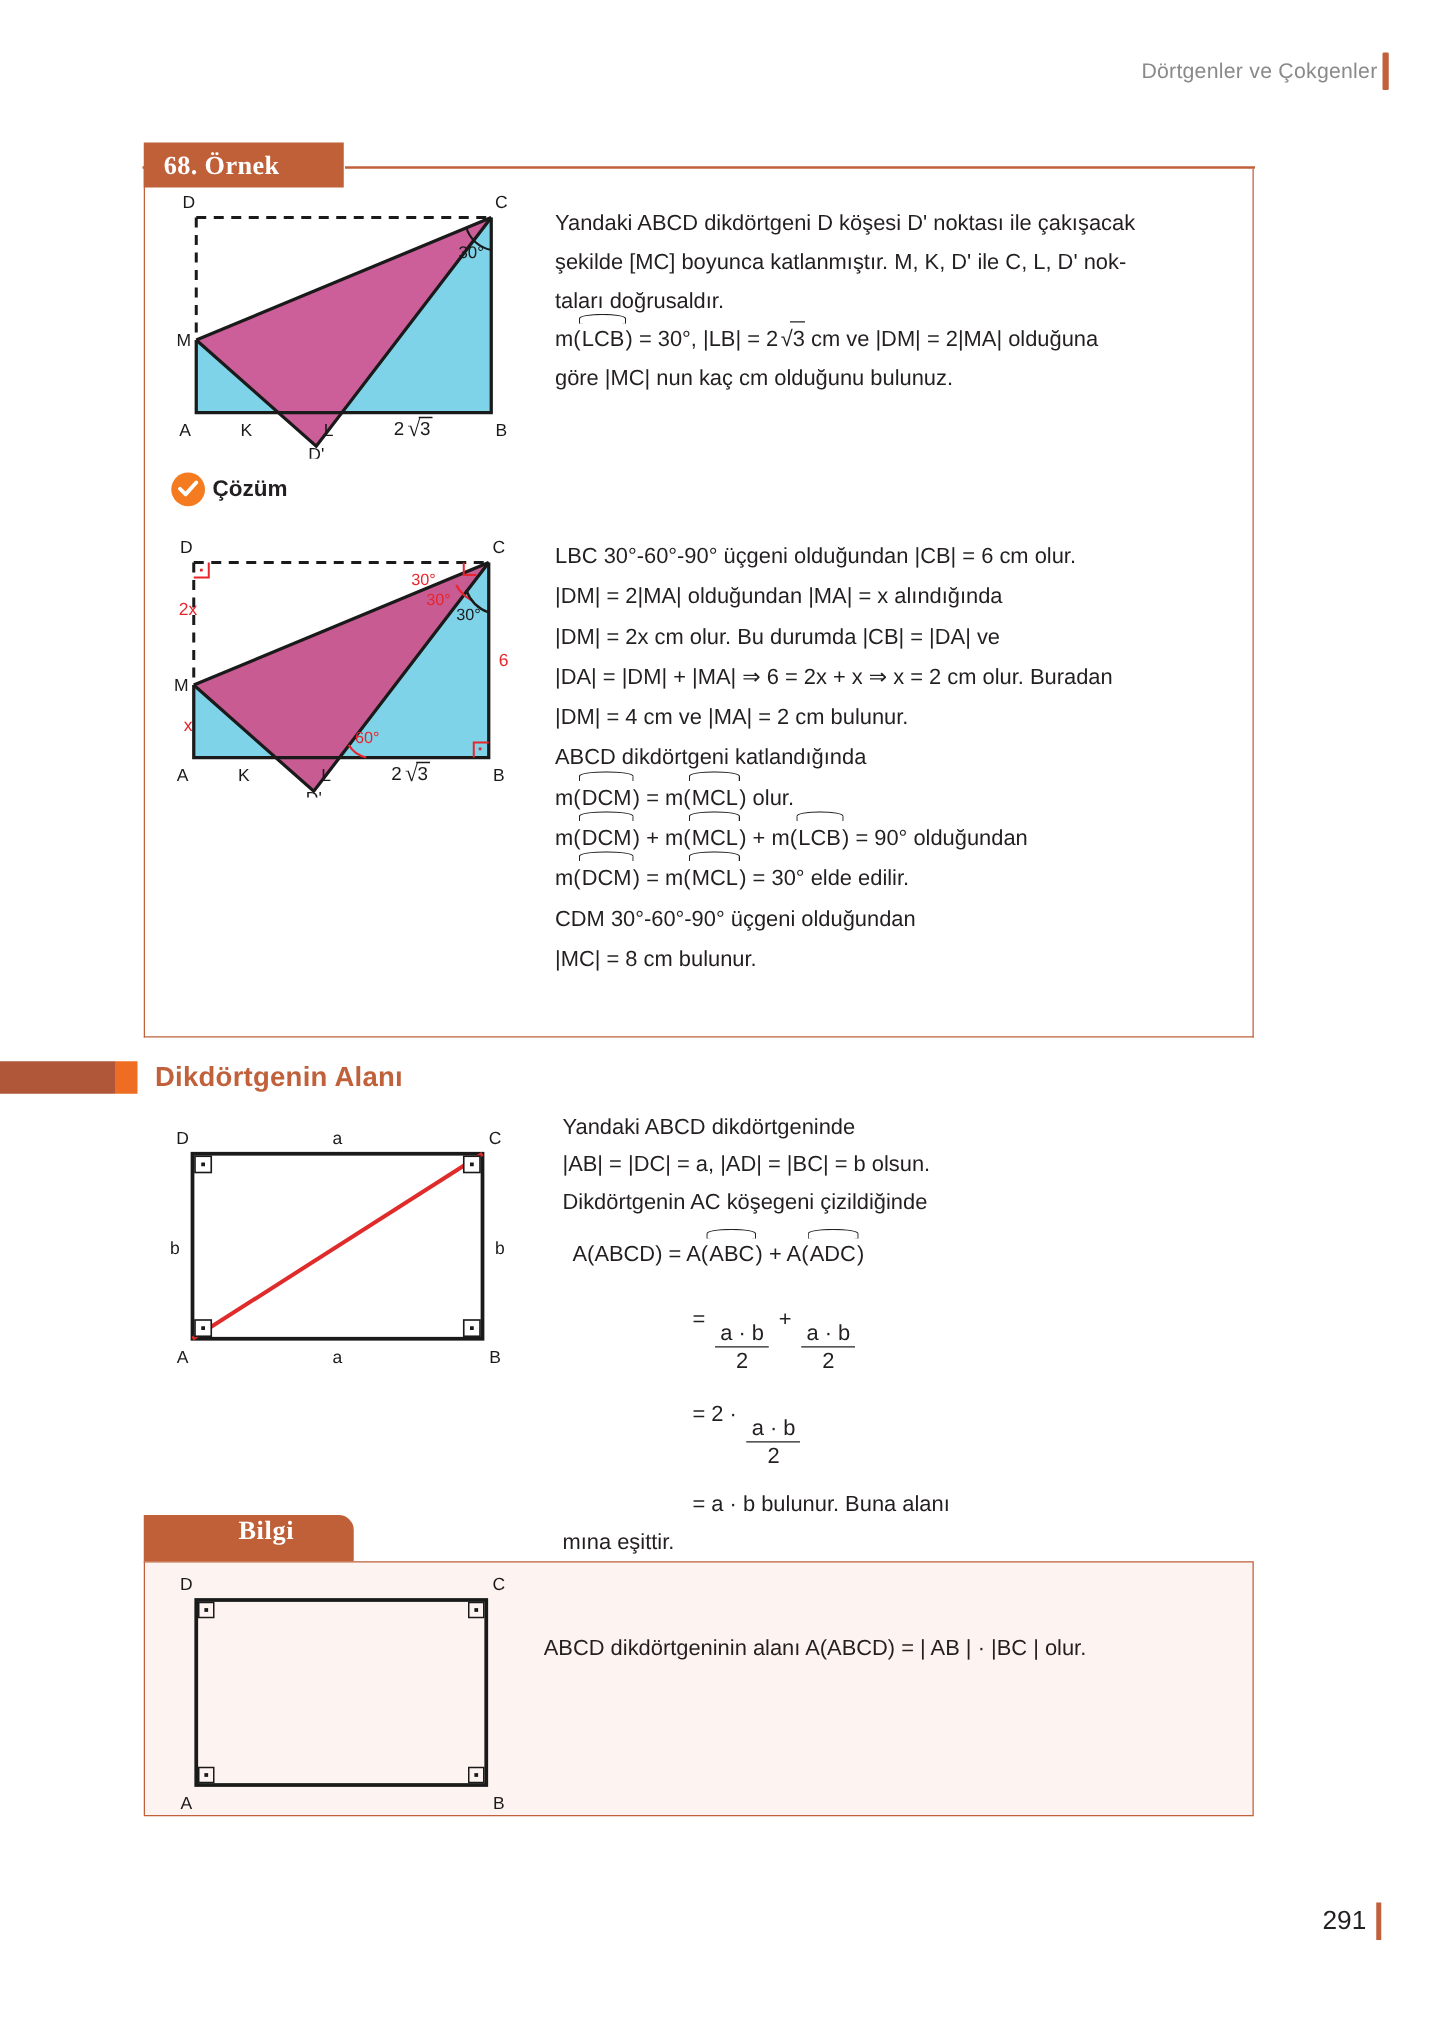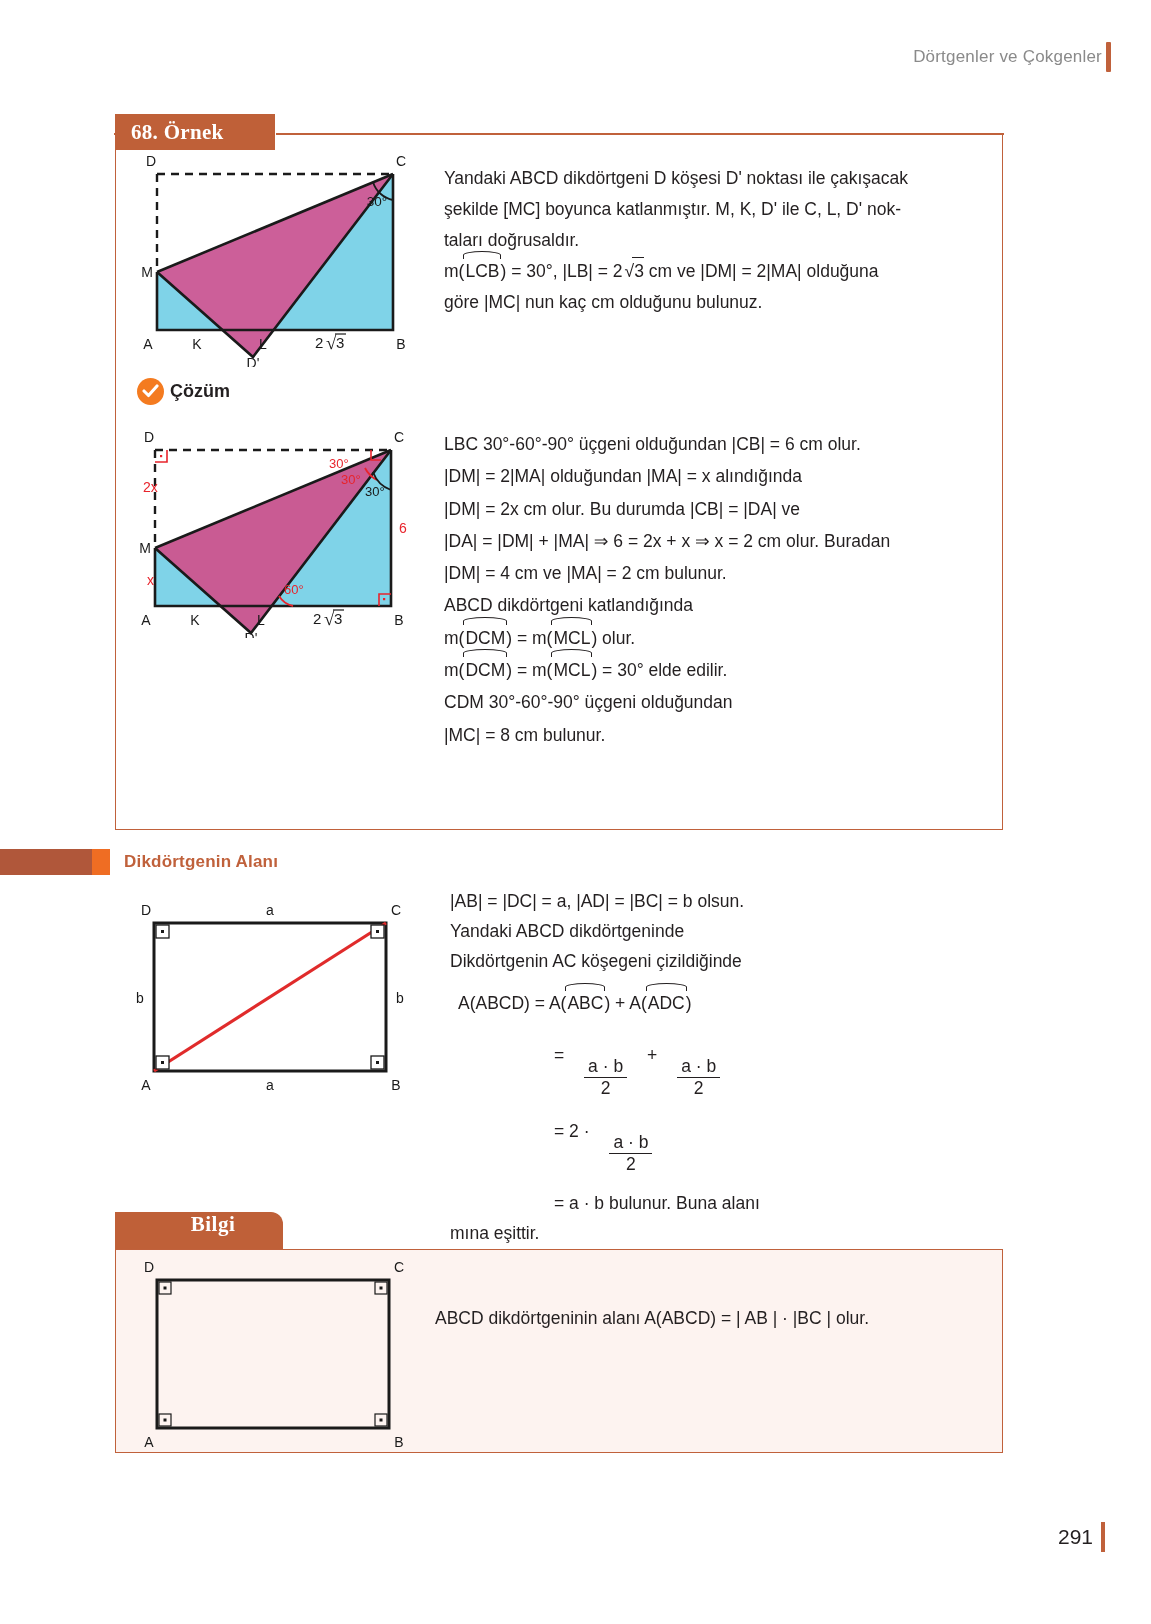--- a/index.html
+++ b/index.html
@@ -79,21 +79,21 @@
     position:absolute;left:444px;top:428px;width:560px;
     font-size:17.5px;line-height:32.3px;color:#231f20;
   }
   .solution-text .l{display:block;white-space:nowrap;}
 
   
   .sec-head{position:absolute;left:0px;top:849px;height:26px;display:flex;align-items:center;}
   .sec-bar-dark{width:92px;height:26px;background:#b0573a;}
   .sec-bar-light{width:18px;height:26px;background:#ef6d23;}
   .sec-title{
-    margin-left:14px;font-size:17px;font-weight:bold;color:#c0613b;
+    margin-left:14px;font-size:22px;font-weight:bold;color:#c0613b;
     letter-spacing:.2px;
   }
 
   .area-text{
     position:absolute;left:450px;top:886px;width:560px;
     font-size:17.5px;line-height:30px;color:#231f20;
   }
   .area-text .l{display:block;white-space:nowrap;}
 
   
@@ -124,21 +124,21 @@
   
   .pagenum{
     position:absolute;right:46px;bottom:72px;
     display:flex;align-items:center;gap:8px;
   }
   .pagenum span{font-size:21px;color:#231f20;}
   .pagenum .rule{width:4px;height:30px;background:#c0613b;}
 
   
   .frac{display:inline-flex;flex-direction:column;vertical-align:-0.62em;
-        text-align:center;margin:0 15px;}
+        text-align:center;margin:0 3px;}
   .frac .num{border-bottom:1.3px solid #231f20;padding:0 4px 1px 4px;line-height:19px;}
   .frac .den{padding:1px 4px 0 4px;line-height:19px;}
   .sqrt{display:inline-block;position:relative;padding-left:2px;}
   .sqrt .bar{position:absolute;left:9px;right:0;top:1px;height:1.3px;background:#231f20;}
   .arc{display:inline-block;position:relative;padding:0 1px;}
   .arc .cap{position:absolute;left:-1px;right:-1px;top:-5px;height:7px;
             border:1.3px solid #231f20;border-bottom:none;border-radius:50% 50% 0 0;}
   .figsvg{position:absolute;}
 </style>
 </head>
@@ -257,20 +257,23 @@
     <span class="l">|DM| = 2|MA| olduğundan |MA| = x alındığında</span>
     <span class="l">|DM| = 2x cm olur. Bu durumda |CB| = |DA| ve</span>
     <span class="l">|DA| = |DM| + |MA| ⇒ 6 = 2x + x ⇒ x = 2 cm olur. Buradan</span>
     <span class="l">|DM| = 4 cm ve |MA| = 2 cm bulunur.</span>
     <span class="l">ABCD dikdörtgeni katlandığında</span>
 
     <span class="l">
       <span>m(</span><span class="arc"><span class="cap"></span><span>DCM</span></span><span>) = m(</span><span class="arc"><span class="cap"></span><span>MCL</span></span><span>)  olur.</span>
     </span>
 
+    <span class="l">
+      <span>m(</span><span class="arc"><span class="cap"></span><span>DCM</span></span><span>) + m(</span><span class="arc"><span class="cap"></span><span>MCL</span></span><span>) + m(</span><span class="arc"><span class="cap"></span><span>LCB</span></span><span>) = 90° olduğundan</span>
+    </span>
 
     <span class="l">
       <span>m(</span><span class="arc"><span class="cap"></span><span>DCM</span></span><span>) = m(</span><span class="arc"><span class="cap"></span><span>MCL</span></span><span>) = 30° elde edilir.</span>
     </span>
 
     <span class="l">CDM 30°-60°-90° üçgeni olduğundan</span>
     <span class="l">|MC| = 8 cm bulunur.</span>
   </div>
 
   <div class="sec-head">
@@ -296,22 +299,22 @@
     <text x="266" y="20" font-family="Liberation Sans, sans-serif" font-size="14" fill="#1a1a1a" text-anchor="middle">C</text>
     <text x="16" y="195" font-family="Liberation Sans, sans-serif" font-size="14" fill="#1a1a1a" text-anchor="middle">A</text>
     <text x="266" y="195" font-family="Liberation Sans, sans-serif" font-size="14" fill="#1a1a1a" text-anchor="middle">B</text>
     <text x="140" y="20" font-family="Liberation Sans, sans-serif" font-size="14" fill="#1a1a1a" text-anchor="middle">a</text>
     <text x="140" y="195" font-family="Liberation Sans, sans-serif" font-size="14" fill="#1a1a1a" text-anchor="middle">a</text>
     <text x="10" y="108" font-family="Liberation Sans, sans-serif" font-size="14" fill="#1a1a1a" text-anchor="middle">b</text>
     <text x="270" y="108" font-family="Liberation Sans, sans-serif" font-size="14" fill="#1a1a1a" text-anchor="middle">b</text>
   </svg>
 
   <div class="area-text">
+    <span class="l">Yandaki ABCD dikdörtgeninde</span>
     <span class="l">|AB| = |DC| = a, |AD| = |BC| = b olsun.</span>
-    <span class="l">Yandaki ABCD dikdörtgeninde</span>
     <span class="l">Dikdörtgenin AC köşegeni çizildiğinde</span>
     <span class="l" style="padding-left:8px;margin-top:12px;">
       <span>A(ABCD) = A(</span><span class="arc"><span class="cap"></span><span>ABC</span></span><span>) + A(</span><span class="arc"><span class="cap"></span><span>ADC</span></span><span>)</span>
     </span>
     <span class="l" style="padding-left:104px;margin-top:14px;line-height:46px;">
       <span>=</span>
       <span class="frac">
         <span class="num">a · b</span>
         <span class="den">2</span>
       </span>

